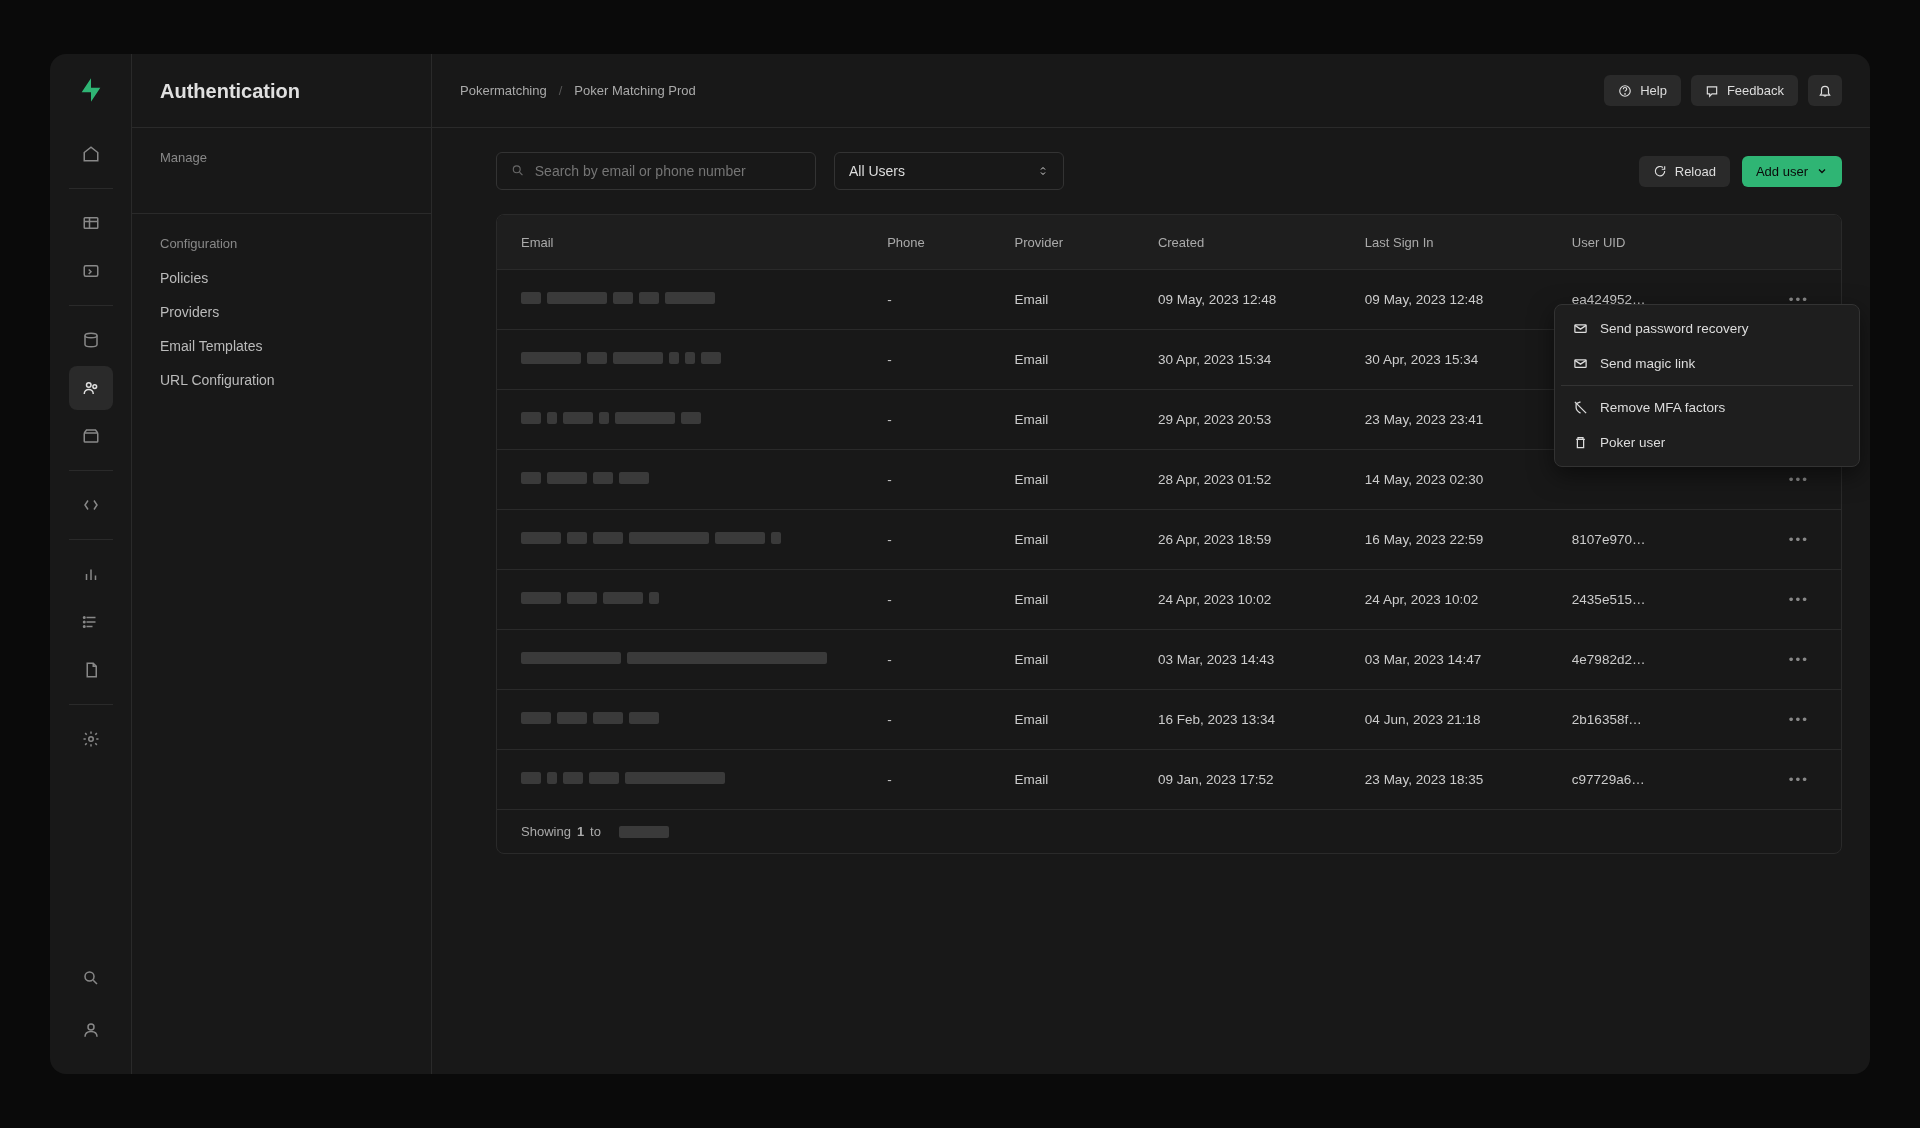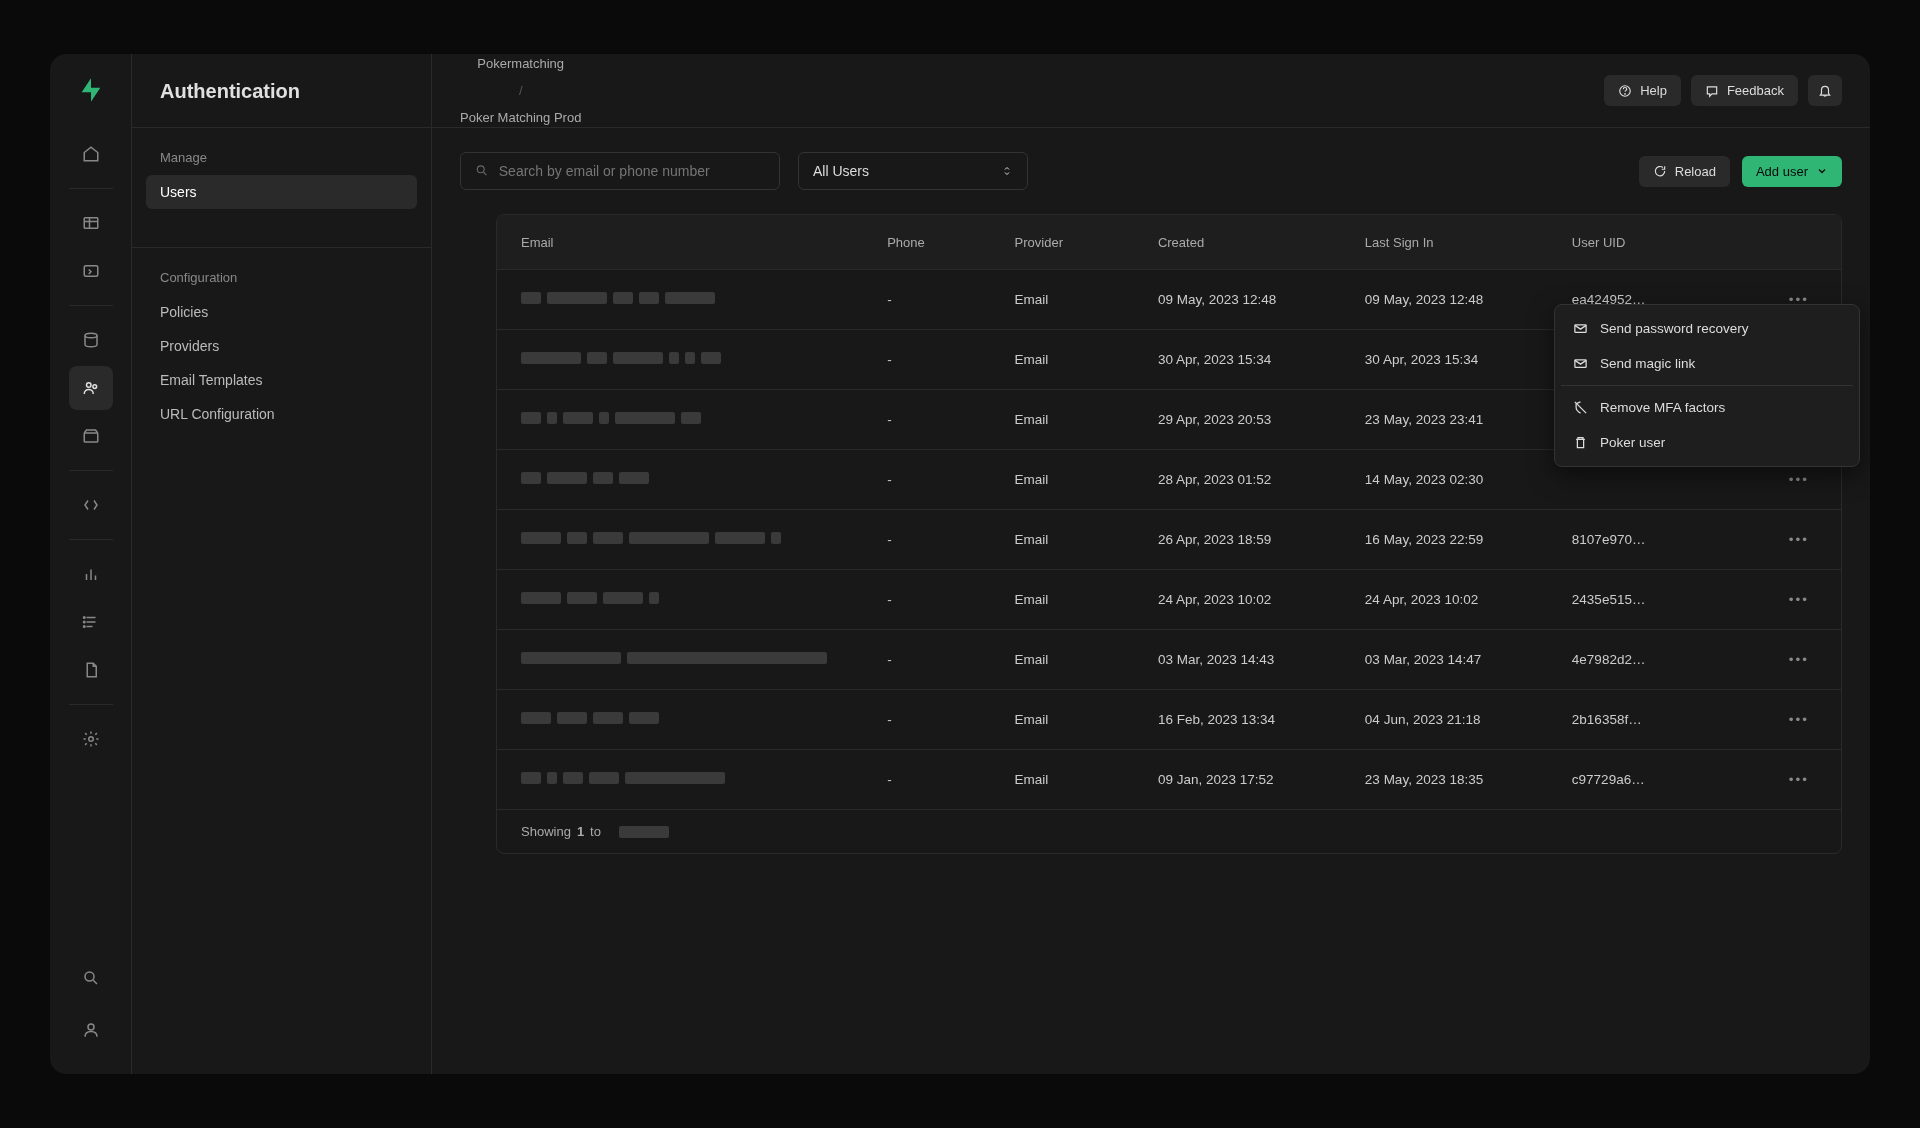--- a/index.html
+++ b/index.html
@@ -81,21 +81,21 @@
   display: flex;
   flex-direction: column;
 }
 .topbar {
   height: 74px;
   border-bottom: 1px solid #2a2a2a;
   display: flex;
   align-items: center;
   padding: 0 28px;
 }
-.breadcrumb { font-size: 13px; color: #aaa; display: flex; gap: 12px; align-items: center; flex-direction: column; }
+.breadcrumb { font-size: 13px; color: #aaa; display: flex; gap: 12px; align-items: center; }
 .breadcrumb .sep { color: #555; }
 .topbar-actions { margin-left: auto; display: flex; gap: 10px; }
 .btn {
   display: inline-flex;
   align-items: center;
   gap: 8px;
   background: #2a2a2a;
   color: #ddd;
   border: none;
   padding: 8px 14px;
@@ -115,20 +115,21 @@
   display: flex;
   align-items: flex-start;
   gap: 10px;
   border: 1px solid #333;
   border-radius: 6px;
   padding: 10px 14px;
   width: 320px;
   color: #666;
   font-size: 14px;
   background: transparent;
+  margin-left: 36px;
 }
 .search input {
   background: transparent;
   border: none;
   outline: none;
   color: #ddd;
   font-size: 14px;
   width: 100%;
 }
 .select {
@@ -308,21 +309,20 @@
             <path d="M4 21 C4 16 8 14 12 14 C16 14 20 16 20 21"></path>
           </svg>
         </div>
     </div>
   </div>
 
   <div class="sidebar">
     <div class="side-title">Authentication</div>
     <div class="side-section">
       <div class="side-label">Manage</div>
-      <div class="side-link active">Users</div>
     </div>
     <div class="side-divider"></div>
     <div class="side-section">
       <div class="side-label">Configuration</div>
       <div class="side-link">Policies</div>
       <div class="side-link">Providers</div>
       <div class="side-link">Email Templates</div>
       <div class="side-link">URL Configuration</div>
     </div>
   </div>

